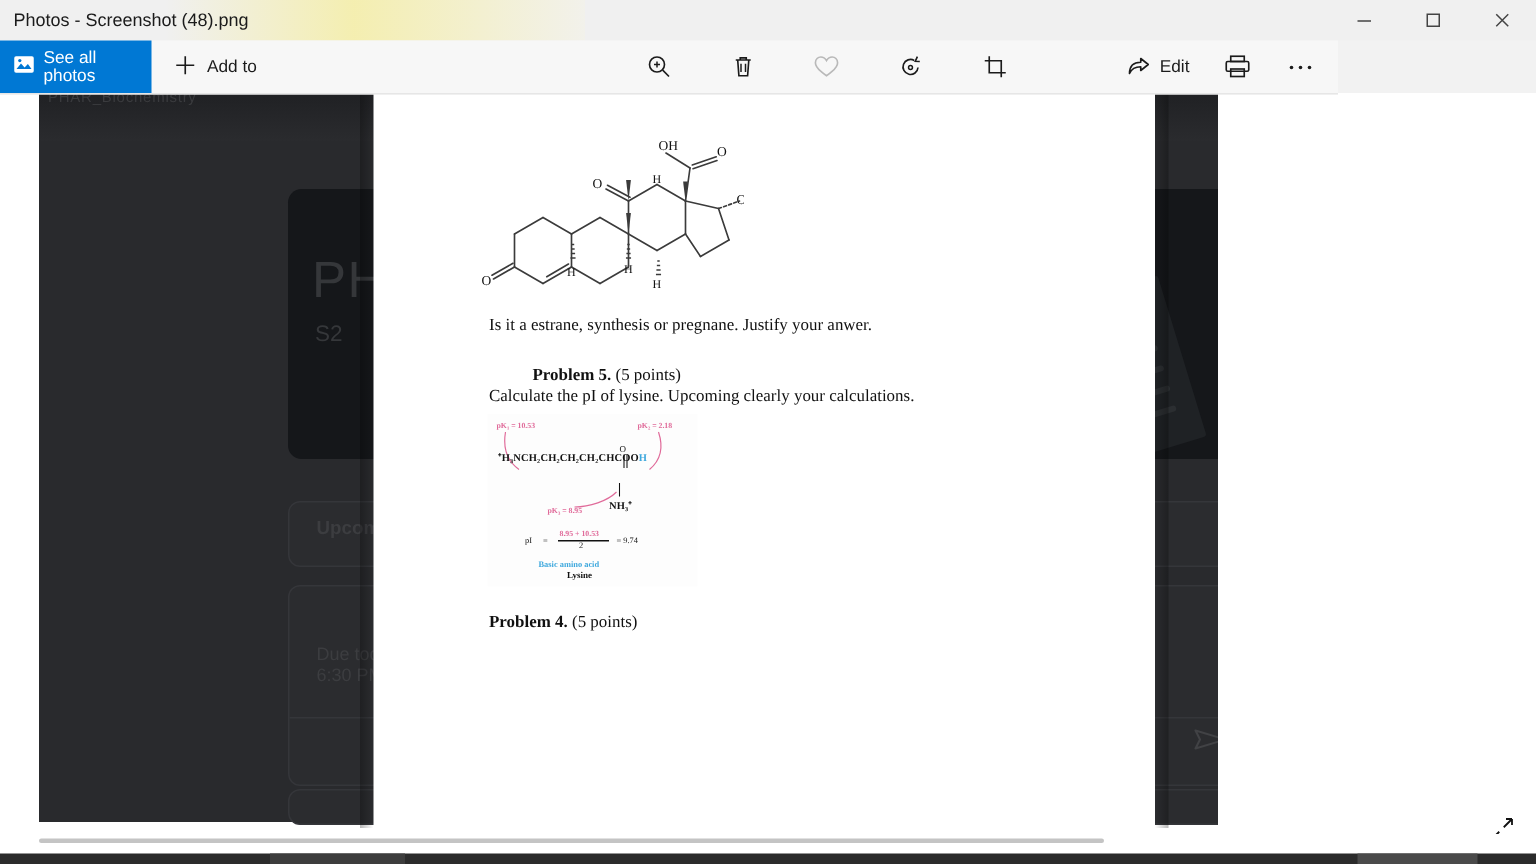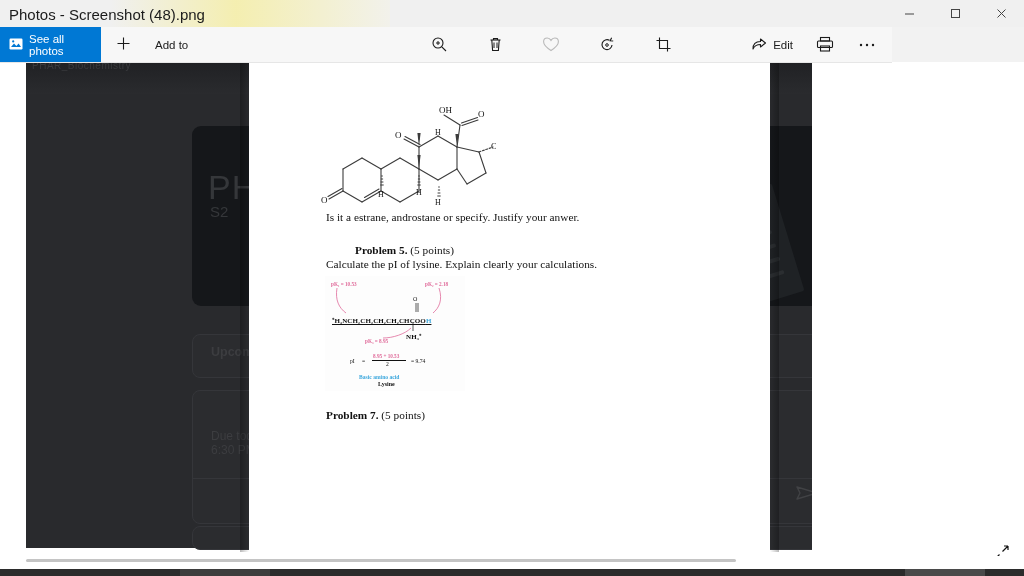--- a/index.html
+++ b/index.html
@@ -14,21 +14,21 @@
 
   
   .bg-app{position:absolute;left:0;top:56px;width:812px;height:496px;background:#ffffff;overflow:hidden;}
   .bg-dark{position:absolute;left:26px;top:4px;width:972px;height:488px;background:#292a2d;}
   .bg-topbar-fade{position:absolute;left:26px;top:4px;width:972px;height:34px;
       background:linear-gradient(180deg,#1f2023 0%,#27282b 70%,#2a2b2e 100%);}
   .bg-breadcrumb{position:absolute;left:32px;top:4px;font-size:10px;color:#3a3b3e;letter-spacing:.5px;}
 
   .bg-banner{position:absolute;left:192px;top:70px;width:652px;height:180px;background:#15171a;border-radius:9px;overflow:hidden;}
   .bg-banner-title{position:absolute;left:16px;top:42px;font-size:34px;color:#35373a;letter-spacing:1px;font-weight:400;}
-  .bg-banner-sub{position:absolute;left:18px;top:77px;font-size:15px;color:#35373a;}
+  .bg-banner-sub{position:absolute;left:18px;top:88px;font-size:15px;color:#35373a;}
   .bg-banner-art{position:absolute;right:8px;bottom:-14px;width:180px;height:140px;transform:rotate(-17deg);}
   .bg-banner-art .sheet{position:absolute;background:#1f2225;border-radius:2px;}
   .bg-banner-art .l{position:absolute;background:#2b2e31;height:4px;border-radius:2px;}
 
   .bg-card{position:absolute;background:#2b2c2f;border:1px solid #35363a;border-radius:8px;}
   .bg-card-a{left:192px;top:278px;width:652px;height:42px;}
   .bg-card-b{left:192px;top:334px;width:652px;height:132px;}
   .bg-card-c{left:192px;top:470px;width:652px;height:22px;}
   .bg-card-txt{position:absolute;color:#3c3d40;font-size:12px;}
   .bg-upcoming{left:18px;top:10px;font-weight:600;font-size:12.5px;}
@@ -37,43 +37,43 @@
   .kebab{position:absolute;right:20px;top:16px;width:4px;}
   .kebab i{display:block;width:3px;height:3px;border-radius:50%;background:#4a4b4e;margin-bottom:3px;}
   .bg-send{position:absolute;right:18px;bottom:18px;width:40px;height:24px;}
   .bg-input-line{position:absolute;left:0;right:0;bottom:44px;height:1px;background:#35363a;}
 
   
   .win{position:absolute;left:0;top:0;width:1024px;height:62px;background:#f2f2f2;z-index:40;}
   .titlebar{position:absolute;left:0;top:0;width:1024px;height:27px;background:#f0f0f0;}
   .title-tint{position:absolute;left:110px;top:0;width:280px;height:27px;
       background:linear-gradient(90deg,rgba(247,243,200,0) 0%,rgba(245,238,165,.85) 45%,rgba(250,247,215,.2) 100%);}
-  .title-text{position:absolute;left:9px;top:6px;font-size:15px;color:#1b1b1b;white-space:nowrap;}
+  .title-text{position:absolute;left:9px;top:6px;font-size:12px;color:#1b1b1b;white-space:nowrap;}
   .wbtns{position:absolute;right:0;top:0;height:27px;display:flex;}
   .wbtn{width:46px;height:27px;display:flex;align-items:center;justify-content:center;}
   .wbtn svg{display:block;}
 
   .toolbar{position:absolute;left:0;top:27px;width:892px;height:35px;background:#f7f7f7;border-bottom:1px solid #e6e6e6;}
   .see-all{position:absolute;left:0;top:0;height:35px;width:101px;background:#0078d4;color:#fff;
       display:flex;align-items:center;gap:6px;padding-left:9px;box-sizing:border-box;font-size:11.5px;}
-  .add-to{position:absolute;left:106px;top:0;height:35px;display:flex;align-items:center;gap:24px;padding:0 10px;font-size:11.5px;color:#1b1b1b;}
+  .add-to{position:absolute;left:106px;top:0;height:35px;display:flex;align-items:center;gap:7px;padding:0 10px;font-size:11.5px;color:#1b1b1b;}
   .tb-center{position:absolute;left:420px;top:0;height:35px;display:flex;align-items:center;gap:18px;}
   .tb-right{position:absolute;right:6px;top:0;height:35px;display:flex;align-items:center;gap:4px;}
   .tb-btn{display:flex;align-items:center;justify-content:center;height:28px;min-width:28px;padding:0 5px;}
   .tb-lbl{display:flex;align-items:center;gap:6px;padding:0 9px;height:28px;font-size:11.5px;color:#1b1b1b;}
 
   
   .doc{position:absolute;left:249px;top:60px;width:521px;height:492px;background:#ffffff;z-index:30;}
   .doc-shade-l{position:absolute;left:240px;top:60px;width:9px;height:492px;
       background:linear-gradient(90deg,rgba(0,0,0,.28),rgba(0,0,0,0));z-index:31;}
   .doc-shade-r{position:absolute;left:770px;top:60px;width:9px;height:492px;
       background:linear-gradient(270deg,rgba(0,0,0,.28),rgba(0,0,0,0));z-index:31;}
   .doc-inner{position:absolute;left:0;top:0;width:521px;height:492px;}
 
-  .chem{position:absolute;left:72px;top:45px;width:175px;height:120px;}
+  .chem{position:absolute;left:72px;top:32px;width:175px;height:120px;}
   .qtext{position:absolute;font-family:"Liberation Serif", serif;color:#111;font-size:11.3px;line-height:14.2px;}
   .q1{left:77px;top:150px;width:400px;}
   .p5h{left:77px;top:183px;font-weight:bold;margin-left:29px;}
   .p5h span.norm{font-weight:normal;}
   .p5b{left:77px;top:197px;width:400px;}
   .p6h{left:77px;top:348px;font-weight:bold;}
   .p6b{left:77px;top:361px;width:380px;}
 
   .lys{position:absolute;left:76px;top:216px;width:140px;height:115px;background:#fdfdfd;}
   .lys-txt{position:absolute;font-family:"Liberation Serif", serif;white-space:nowrap;}
@@ -226,64 +226,64 @@
           <g font-family="Liberation Serif, serif" font-size="8" fill="#111">
             <text x="114" y="30">H</text>
             <text x="95" y="90">H</text>
             <text x="114" y="100">H</text>
             <text x="57" y="92">H</text>
           </g>
         </svg>
       </div>
 
       <div class="qtext q1">
-        <div>Is it a estrane, androstane or specify. Justify your anwer.</div>
+        <div>Is it a estrane, synthesis or pregnane. Justify your anwer.</div>
       </div>
 
       <div class="qtext p5h">
         <span>Problem 5.</span>
         <span class="norm">(5 points)</span>
       </div>
-      <div class="qtext p5b">Calculate the pI of lysine. Explain clearly your calculations.</div>
+      <div class="qtext p5b">Calculate the pI of lysine. Upcoming clearly your calculations.</div>
 
       <div class="lys">
         <div class="lys-txt pk" style="left:6px;top:5px;">pK₁ = 10.53</div>
         <div class="lys-txt pk" style="left:100px;top:5px;">pK₂ = 2.18</div>
         <svg style="position:absolute;left:0;top:0;" width="140" height="115" viewBox="0 0 140 115">
           <g fill="none" stroke="#e06b9a" stroke-width="0.8">
             <path d="M12 12 C10 24, 14 32, 21 37"></path>
             <path d="M114 12 C118 24, 114 32, 108 37"></path>
             <path d="M58 62 C68 62, 80 58, 86 52"></path>
           </g>
           <g stroke="#111" stroke-width="0.7" fill="none">
             <path d="M91 27 L91 36"></path>
               <path d="M93 27 L93 36"></path>
             <path d="M88 46 L88 55"></path>
           </g>
           <text x="88" y="25" font-family="Liberation Serif, serif" font-size="6" fill="#111">O</text>
         </svg>
-        <div class="lys-txt chain" style="left:7px;top:40px;text-decoration:underline;">
+        <div class="lys-txt chain" style="left:7px;top:24px;">
           <span>⁺H₃NCH₂CH₂CH₂CH₂CHCOO</span><span class="blue">H</span>
         </div>
         <div class="lys-txt chain" style="left:81px;top:56px;">NH₃⁺</div>
         <div class="lys-txt pk" style="left:40px;top:62px;">pK₃ = 8.95</div>
 
         <div class="lys-txt pi" style="left:25px;top:82px;">pI</div>
         <div class="lys-txt pi" style="left:37px;top:82px;">=</div>
         <div class="lys-txt pk" style="left:48px;top:77px;">8.95 + 10.53</div>
         <div style="position:absolute;left:47px;top:84px;width:34px;height:1px;background:#111;"></div>
         <div class="lys-txt pi" style="left:61px;top:85px;">2</div>
         <div class="lys-txt pi" style="left:86px;top:82px;">= 9.74</div>
 
         <div class="lys-txt cap-blue" style="left:34px;top:98px;">Basic amino acid</div>
         <div class="lys-txt cap-blk" style="left:53px;top:105px;">Lysine</div>
       </div>
 
       <div class="qtext p6h">
-        <span>Problem 7.</span>
+        <span>Problem 4.</span>
         <span class="norm" style="font-weight:normal">(5 points)</span>
       </div>
 
     </div>
   </div>
 
   <div class="win">
     <div class="titlebar">
       <div class="title-tint"></div>
       <div class="title-text">Photos - Screenshot (48).png</div>

